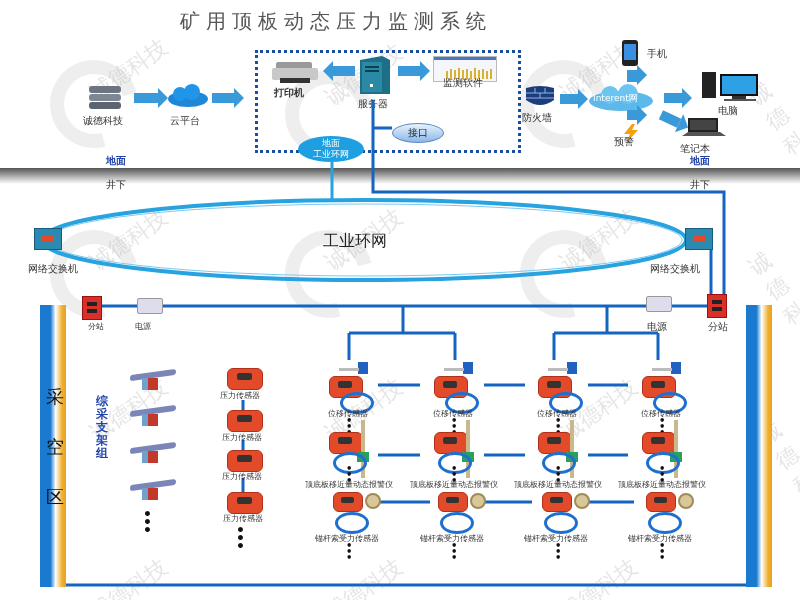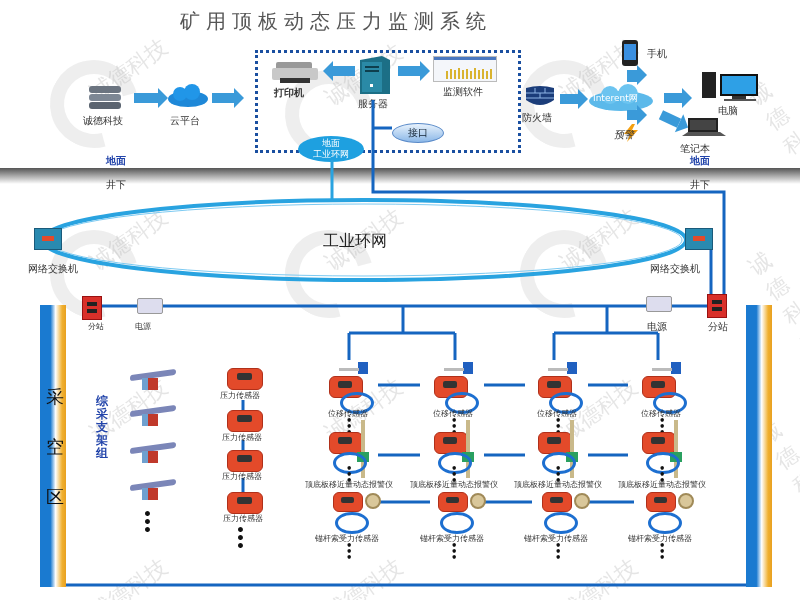--- a/index.html
+++ b/index.html
@@ -125,21 +125,21 @@
         <rect x="32" y="12" width="2" height="10"></rect>
       <rect x="36" y="14" width="2" height="8"></rect>
         <rect x="40" y="11" width="2" height="11"></rect>
         <rect x="44" y="13" width="2" height="9"></rect>
       <rect x="48" y="12" width="2" height="10"></rect>
         <rect x="52" y="14" width="2" height="8"></rect>
         <rect x="56" y="12" width="2" height="10"></rect>
     </g>
   </svg>
 </div>
-<div class="lbl" style="left:443px;top:85px;">监测软件</div>
+<div class="lbl" style="left:443px;top:76px;">监测软件</div>
 
 <div class="ellipse-lbl" style="left:392px;top:123px;width:50px;height:18px;background:linear-gradient(#e8f2fc,#8cb8e8);border:1px solid #5a8ac8;color:#123;line-height:18px;font-size:10px;">
   <span>接口</span>
 </div>
 
 <div class="ellipse-lbl" style="left:298px;top:136px;width:66px;height:26px;background:#1ea0e0;padding-top:2px;box-sizing:border-box;">
   <div>地面</div>
   <div>工业环网</div>
 </div>
 
@@ -172,21 +172,21 @@
 </div>
 <div class="lbl" style="left:647px;top:47px;">手机</div>
 <div class="arrow up" style="left:627px;top:70px;height:12px;"></div>
 
 <div class="arrow up" style="left:627px;top:110px;height:10px;"></div>
 <div class="abs" style="left:622px;top:124px;">
   <svg width="18" height="18" viewBox="0 0 18 18">
       <polygon points="10,0 2,10 8,10 5,18 16,6 10,6 13,0" fill="#f5a010"></polygon>
     </svg>
 </div>
-<div class="lbl" style="left:614px;top:128px;font-style:italic;">预警</div>
+<div class="lbl" style="left:614px;top:135px;">预警</div>
 
 <div class="arrow" style="left:664px;top:93px;width:18px;"></div>
 <div class="abs" style="left:702px;top:72px;">
   <svg width="60" height="30" viewBox="0 0 60 30">
     <rect x="0" y="0" width="14" height="26" fill="#222"></rect>
     <rect x="18" y="2" width="38" height="22" fill="#111"></rect>
     <rect x="20" y="4" width="34" height="18" fill="#2ea0e6"></rect>
     <rect x="30" y="24" width="14" height="3" fill="#333"></rect>
     <rect x="22" y="27" width="32" height="2" fill="#555"></rect>
   </svg>

